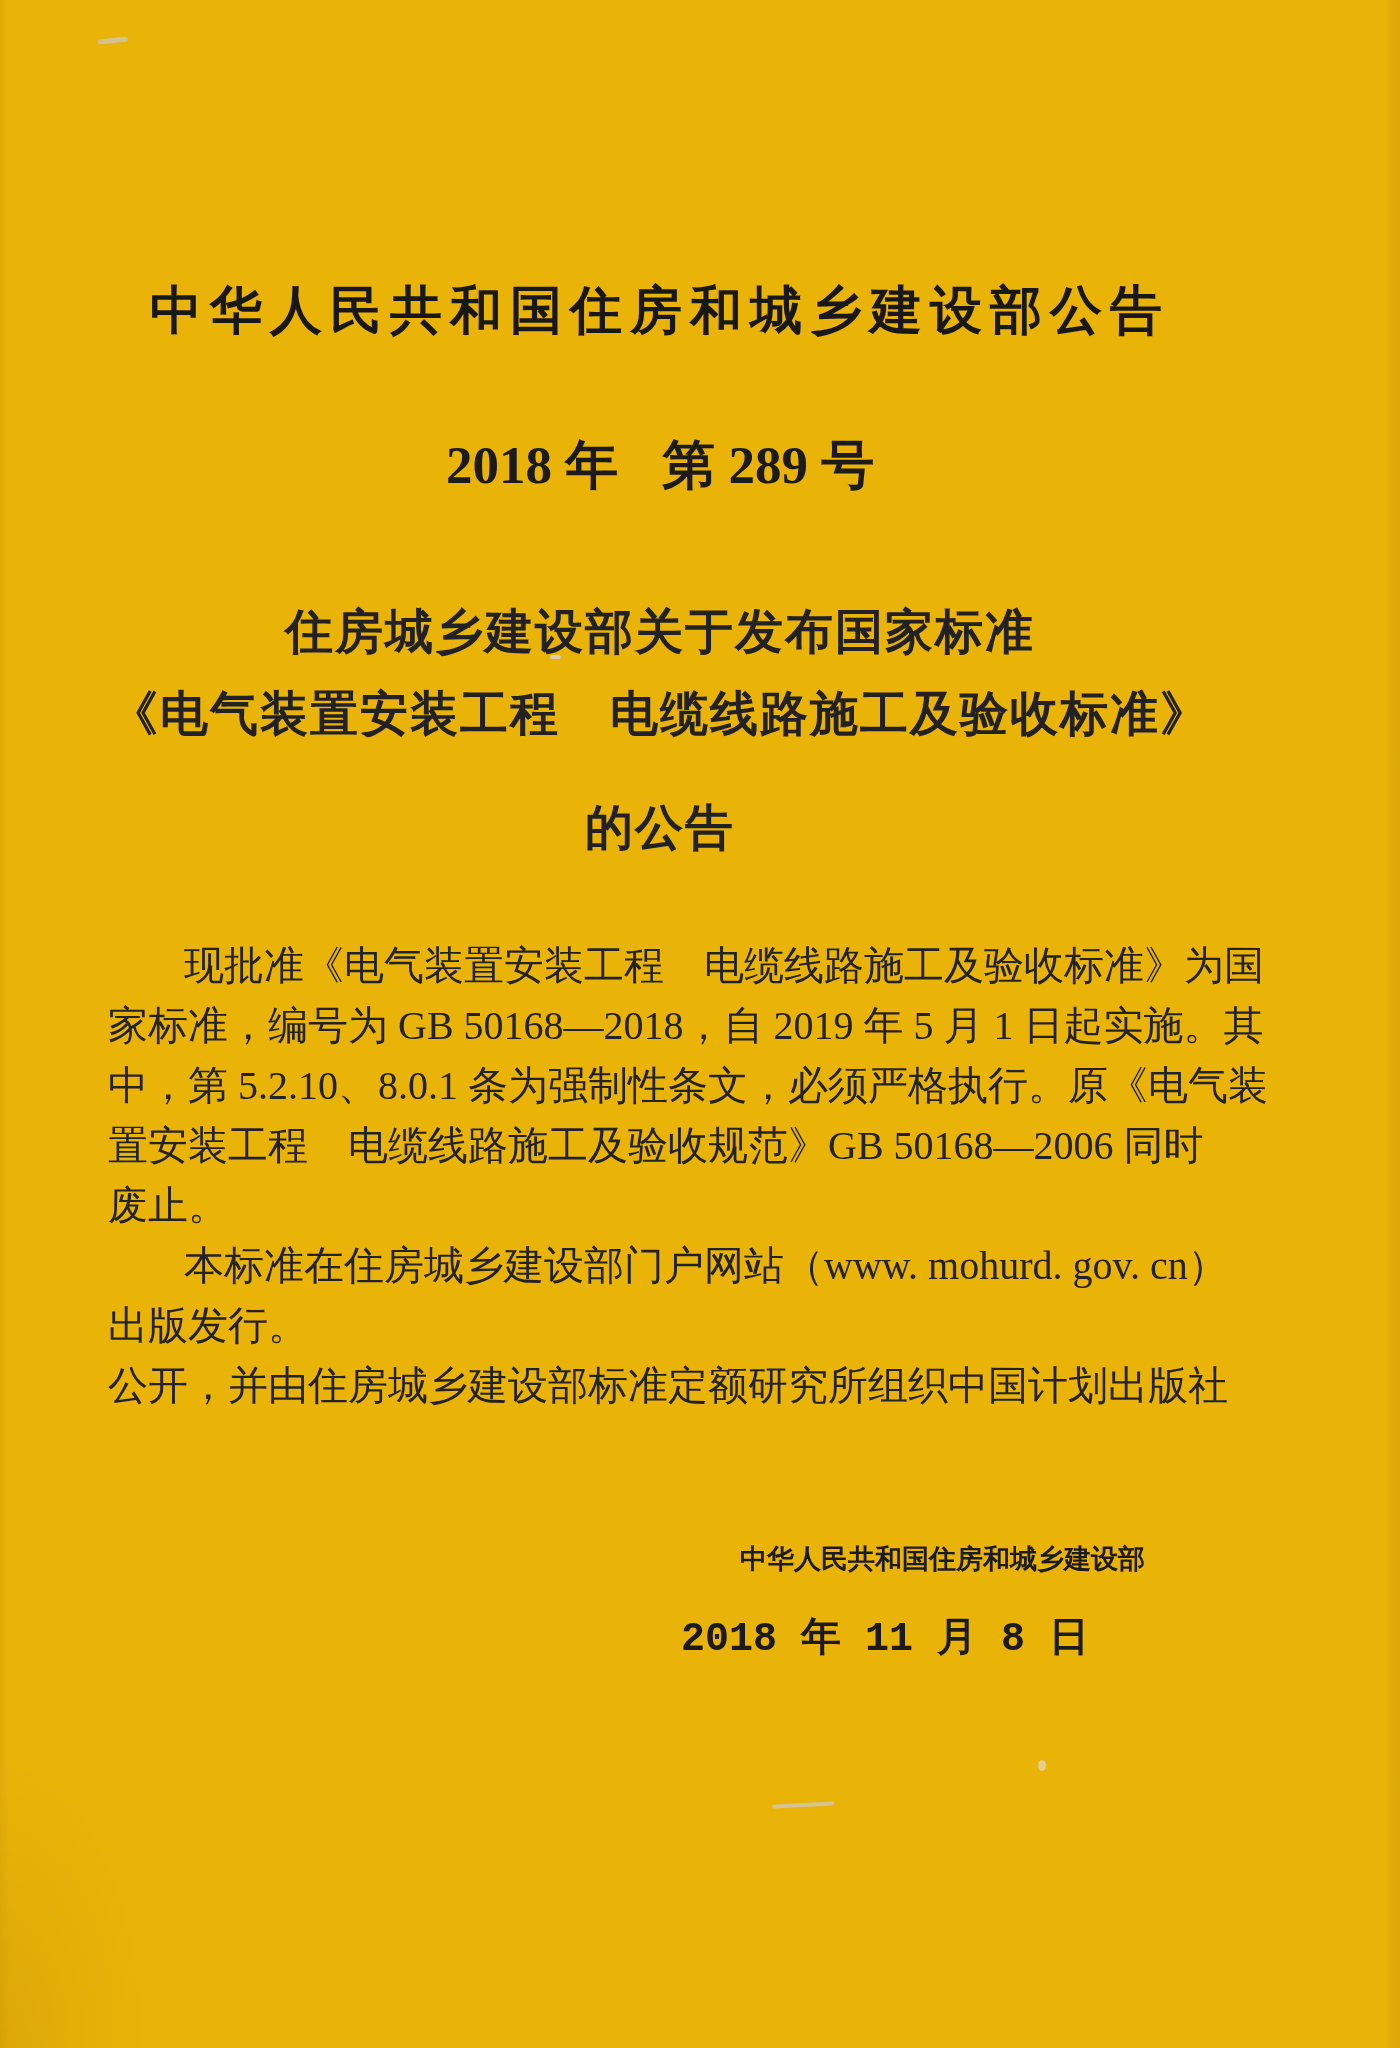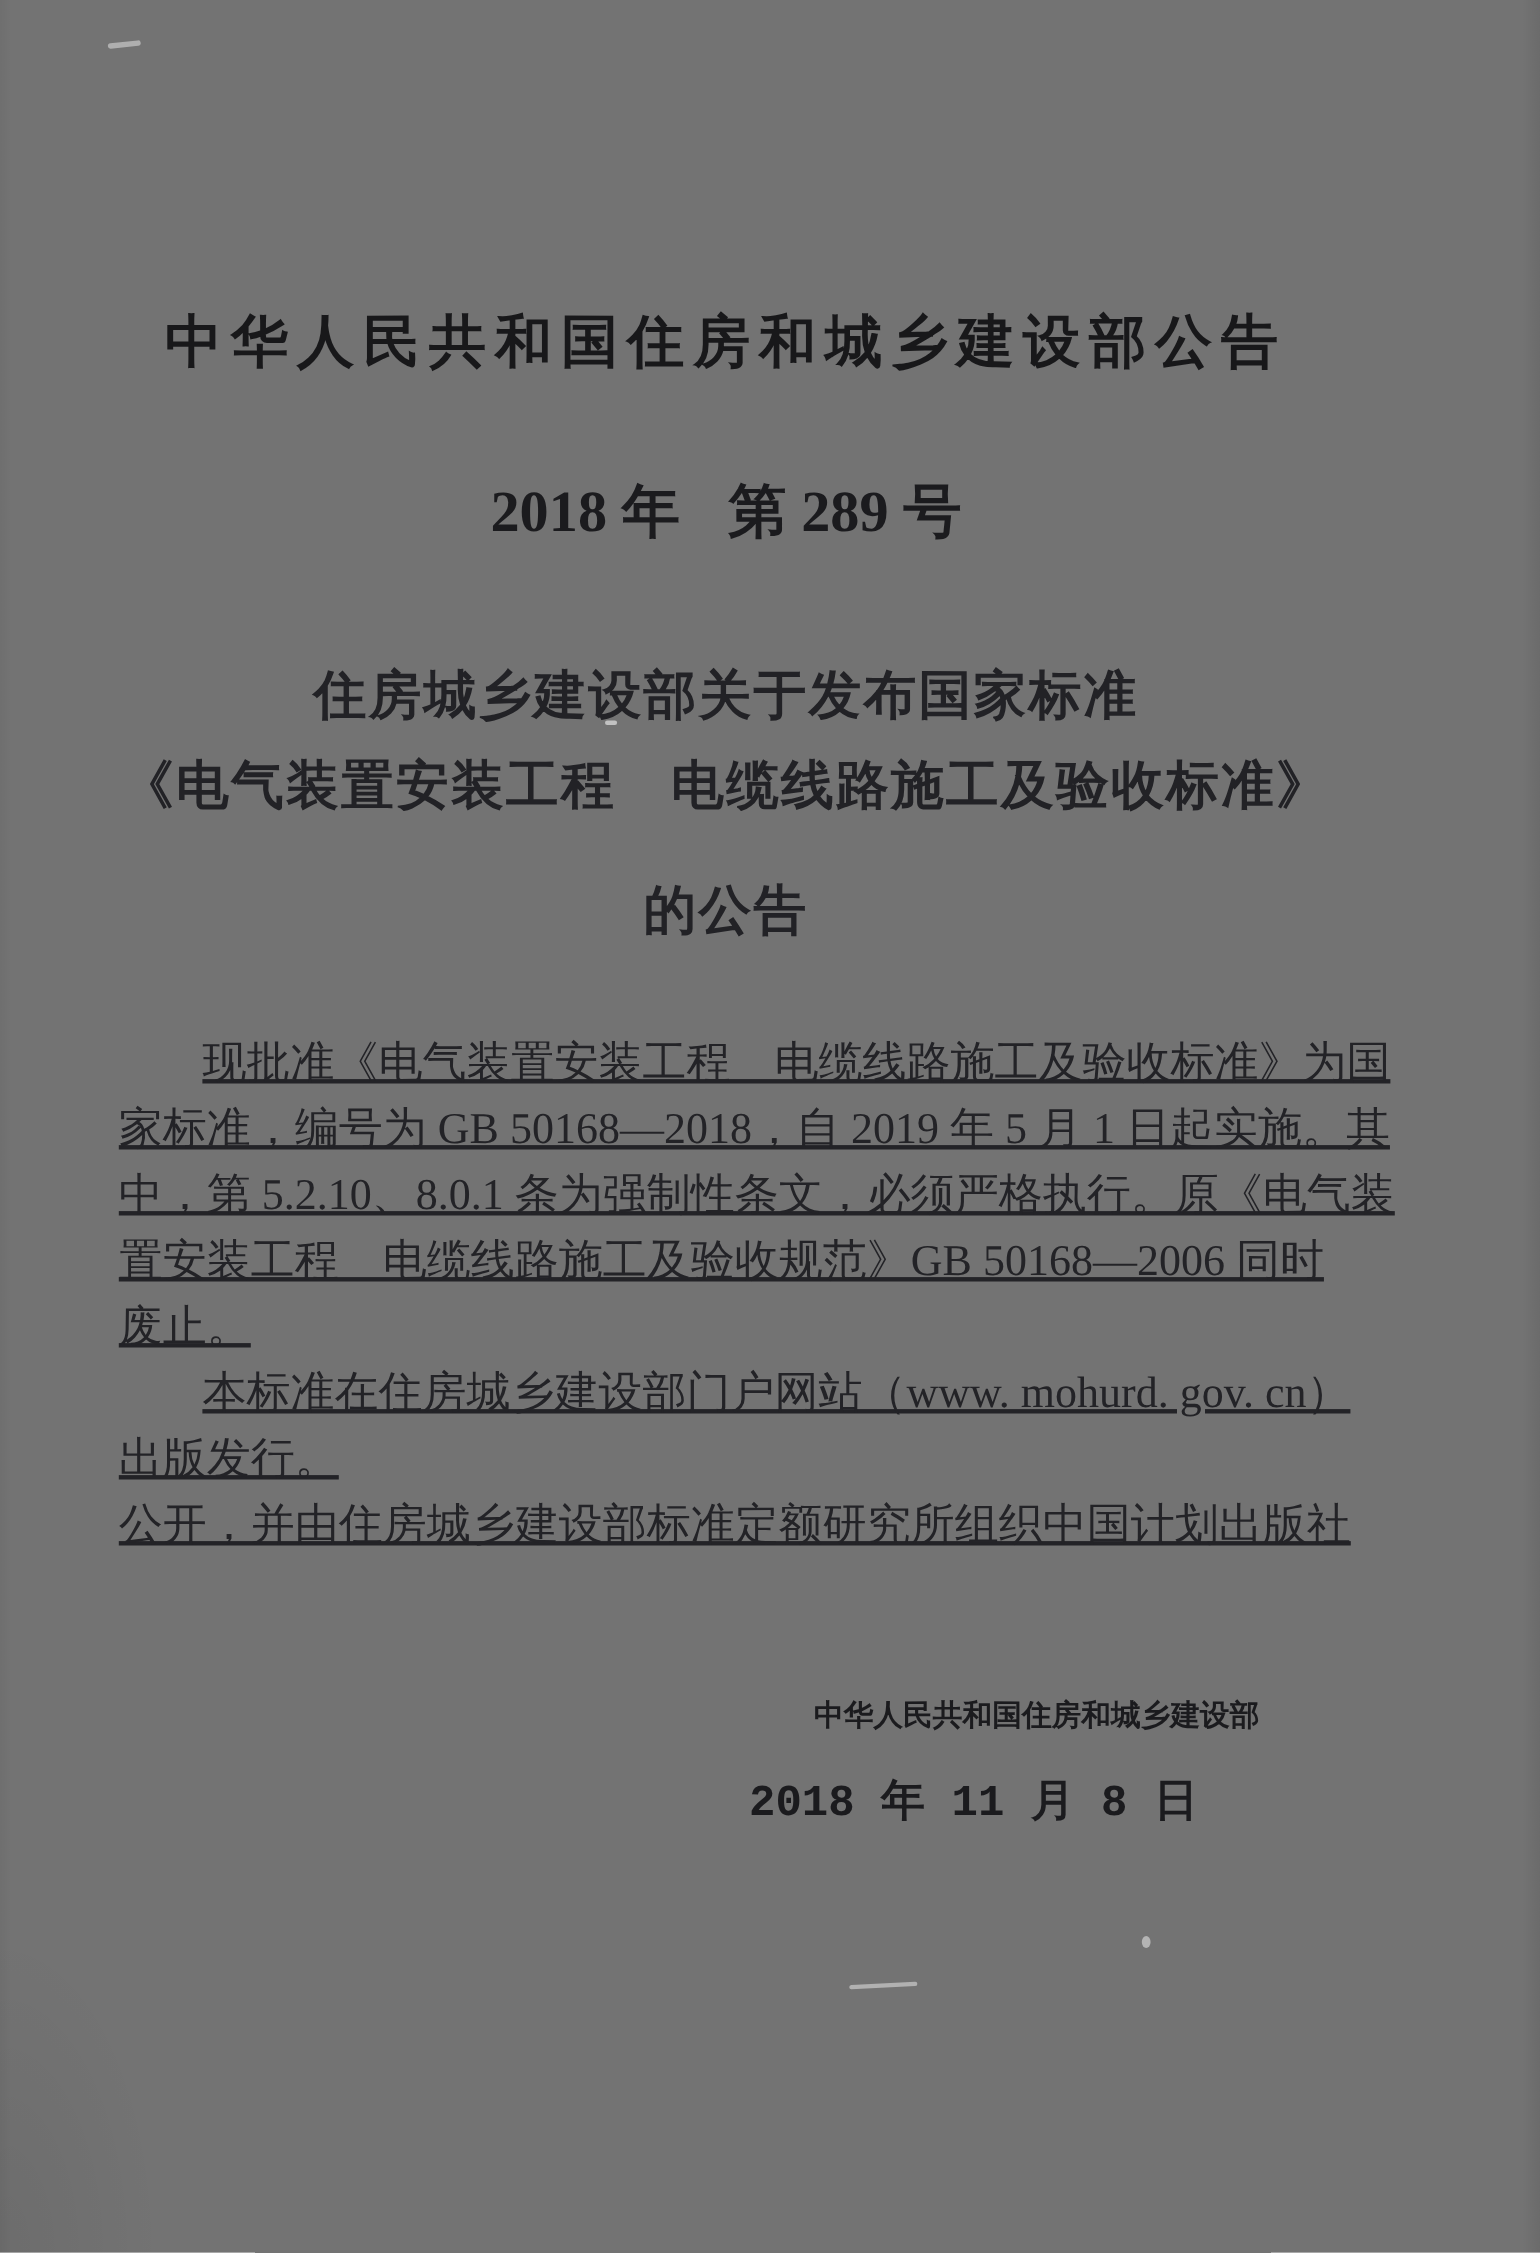--- a/index.html
+++ b/index.html
@@ -1,21 +1,21 @@
 <!DOCTYPE html>
 <html><head>
 <meta charset="utf-8">
 <style>
   html, body { margin: 0; padding: 0; background: #ffffff; }
 
   .page {
     position: relative;
     width: 1400px;
     height: 2048px;
-    background: #737373;
+    background: #eab308;
     overflow: hidden;
     font-family: "Liberation Serif", "DejaVu Serif", serif;
     color: #1f1f23;
   }
 
   
   .center-line {
     position: absolute;
     left: 0;
     width: 1320px;
@@ -53,21 +53,21 @@
   
   .body-text {
     position: absolute;
     left: 108px;
     top: 936px;
     width: 1130px;
     font-size: 40px;
     line-height: 60px;
     color: #232327;
   }
-  .body-line { white-space: nowrap; text-decoration: underline; }
+  .body-line { white-space: nowrap; }
   .body-line.indent { padding-left: 76px; }
 
   
   .sig-issuer {
     position: absolute;
     top: 1541px;
     right: 255px;
     font-size: 27px;
     font-weight: bold;
     white-space: nowrap;

